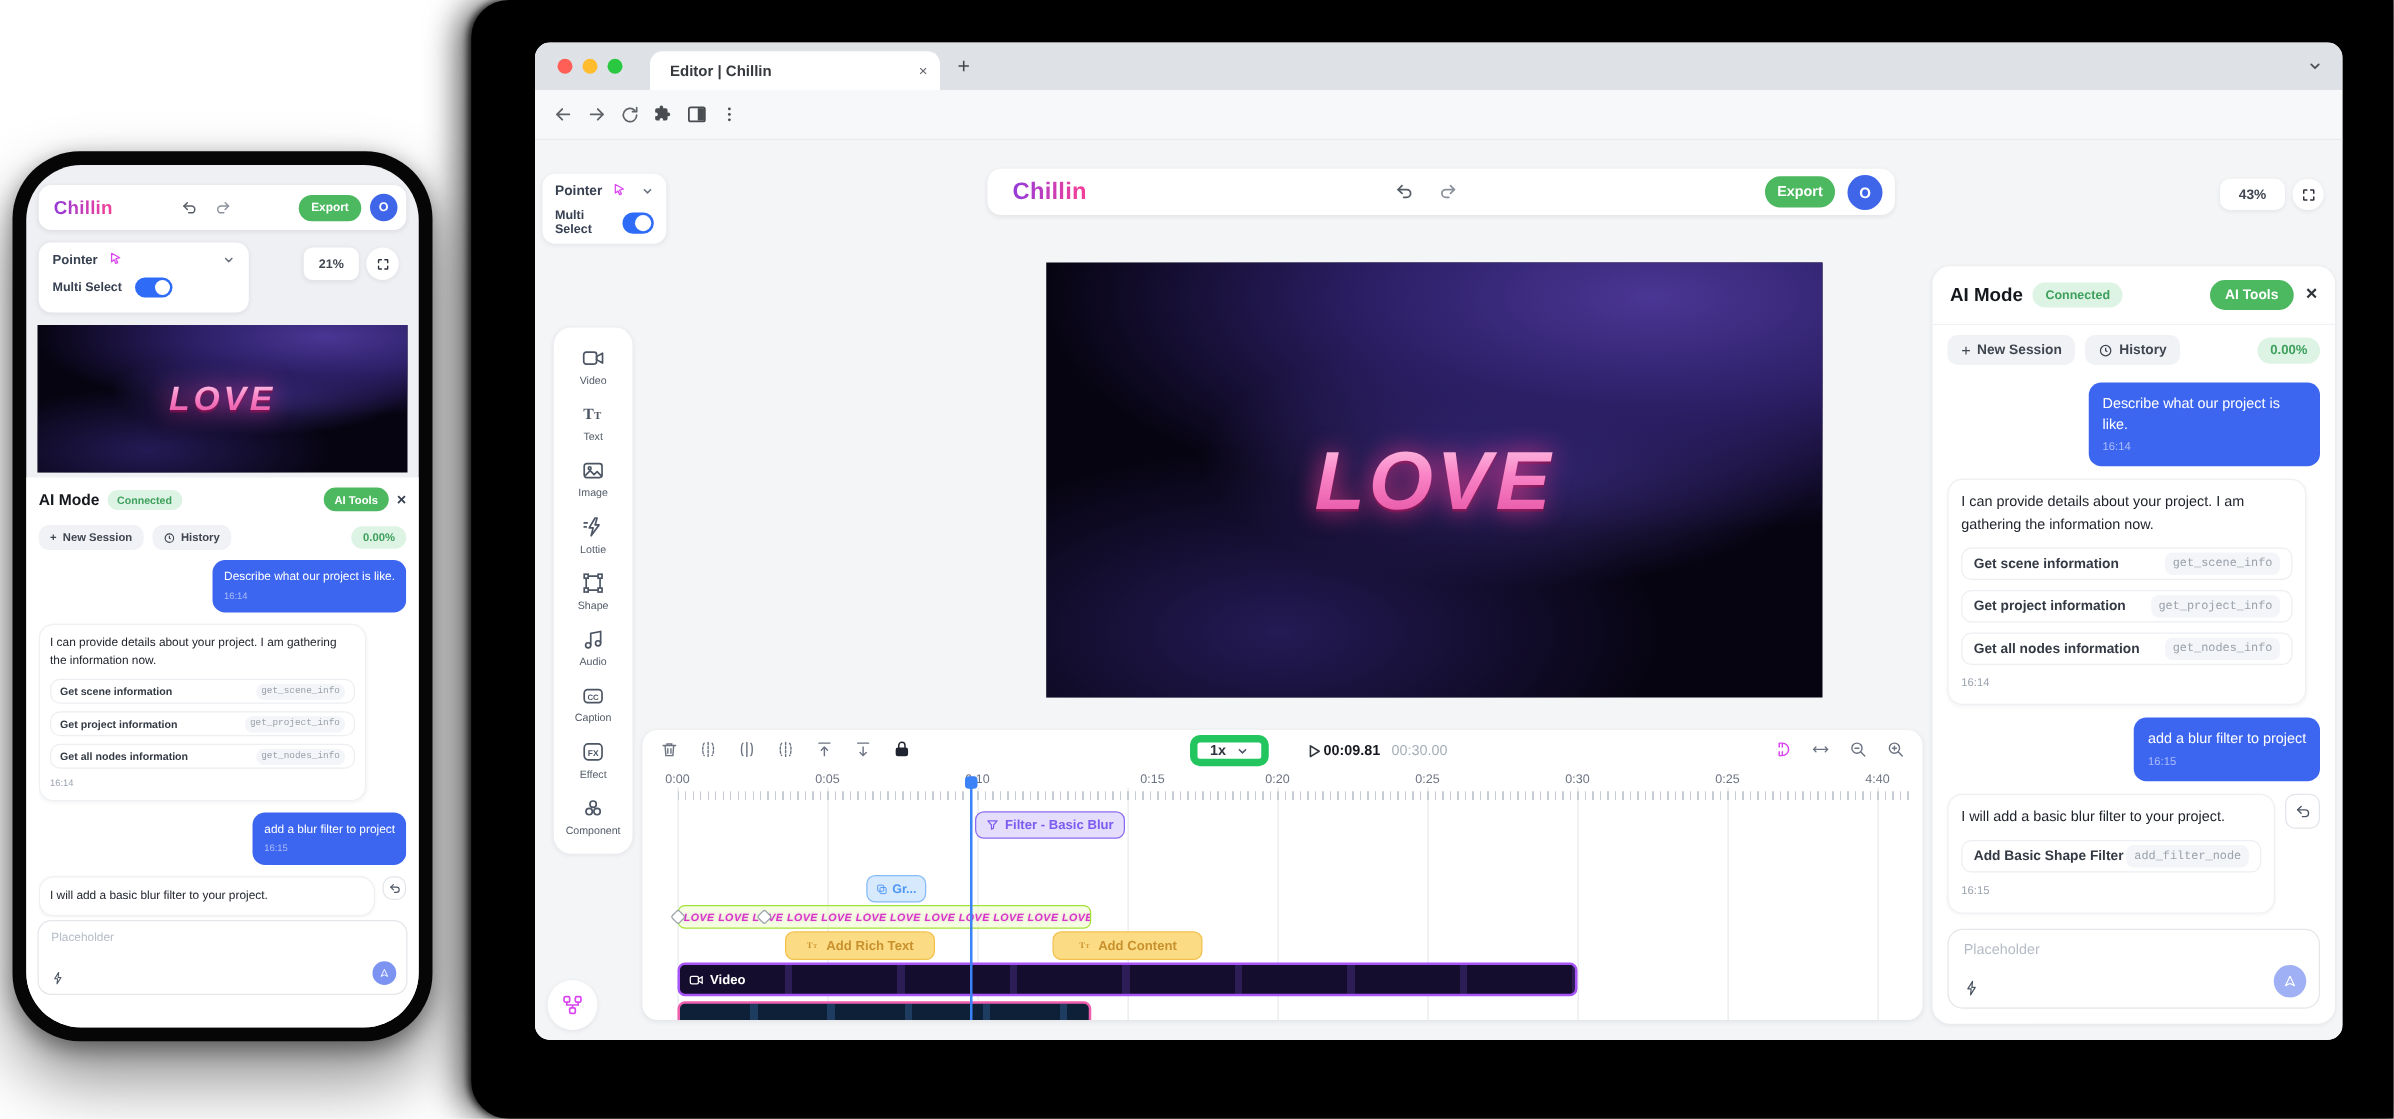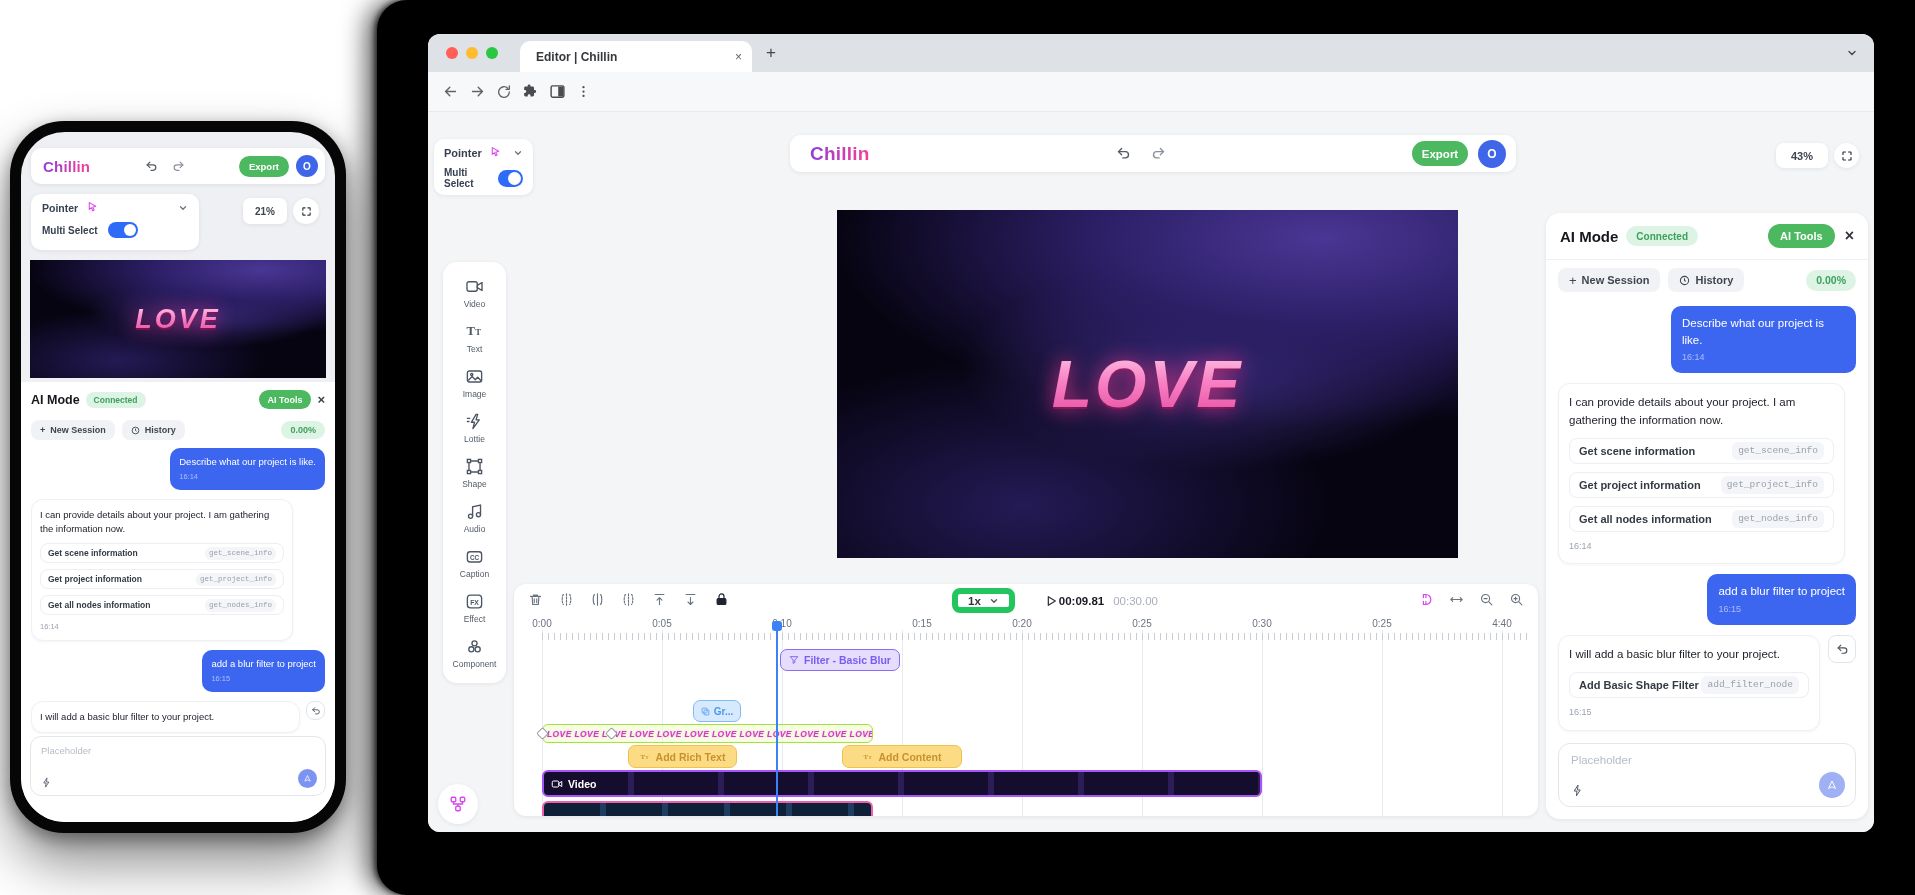--- a/index.html
+++ b/index.html
@@ -550,21 +550,21 @@
               </svg>
             <span style="font-size:10px;font-weight:bold;color:#4b96f3">Gr...</span>
           </div>
 
           <div class="clip" style="left:28px;top:106px;width:331px;height:19px;background:rgba(236,252,203,.55);border:1.5px solid #a5e237;border-radius:6px">
             <span style="font-size:8.5px;font-weight:bold;font-style:italic;color:#d836c9;white-space:nowrap;letter-spacing:.4px;padding-left:4px;text-shadow:0 0 2px rgba(216,54,201,.35)">LOVE LOVE LOVE LOVE LOVE LOVE LOVE LOVE LOVE LOVE LOVE LOVE LOVE LOVE LOVE LOVE LOVE LOVE</span>
           </div>
           <span class="kf" style="left:24px;top:111px"></span>
           <span class="kf" style="left:93px;top:111px"></span>
 
-          <div class="clip" style="left:114px;top:127px;width:109px;height:23px;background:#fbdc85;border:1.5px solid #f2c14d;justify-content:center;gap:5px">
+          <div class="clip" style="left:114px;top:127px;width:120px;height:23px;background:#fbdc85;border:1.5px solid #f2c14d;justify-content:center;gap:5px">
             <svg width="11" height="11" viewBox="0 0 24 24">
                 <text x="1" y="17" font-size="15" font-weight="bold" fill="#c9912e" font-family="Liberation Serif,serif">T</text>
                 <text x="12" y="17" font-size="10" font-weight="bold" fill="#c9912e" font-family="Liberation Serif,serif">T</text>
               </svg>
             <span style="font-size:10.5px;font-weight:bold;color:#c9912e;white-space:nowrap">Add Rich Text</span>
           </div>
           <div class="clip" style="left:328px;top:127px;width:120px;height:23px;background:#fbdc85;border:1.5px solid #f2c14d;justify-content:center;gap:5px">
             <svg width="11" height="11" viewBox="0 0 24 24">
                 <text x="1" y="17" font-size="15" font-weight="bold" fill="#c9912e" font-family="Liberation Serif,serif">T</text>
                 <text x="12" y="17" font-size="10" font-weight="bold" fill="#c9912e" font-family="Liberation Serif,serif">T</text>

